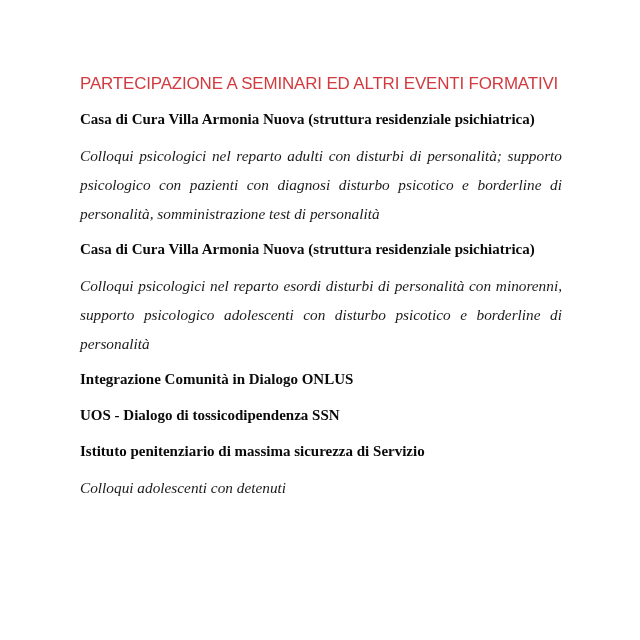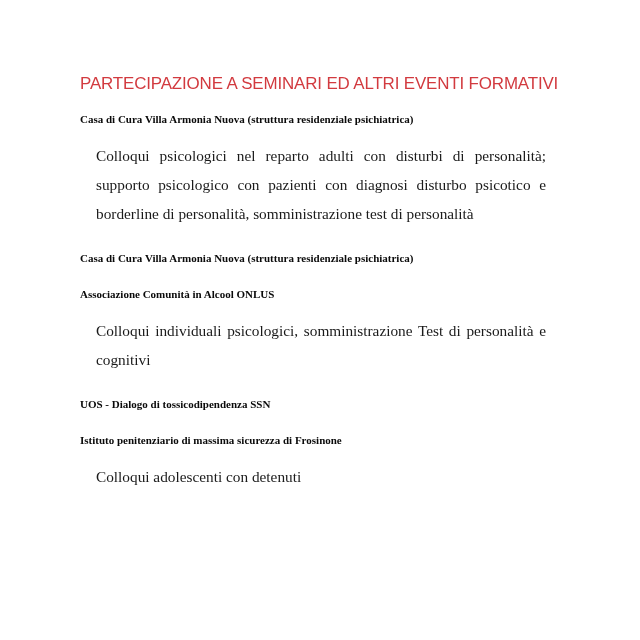--- a/index.html
+++ b/index.html
@@ -47,32 +47,33 @@
   }
 
   
   .entry {
     margin: 0;
   }
 
   .entry-heading {
     font-family: "Liberation Serif", "DejaVu Serif", serif;
     font-weight: bold;
-    font-size: 11px;
+    font-size: 15px;
     line-height: 29px;
     margin: 0;
     color: #0a0a0a;
     white-space: nowrap;
   }
 
   .entry-body {
     font-family: "Liberation Serif", "DejaVu Serif", serif;
+    font-style: italic;
     font-size: 15.3px;
     line-height: 29px;
-    margin: 16px;
+    margin: 0;
     color: #1a1a1a;
     text-align: justify;
     text-justify: inter-word;
   }
 
   
   .entry-heading + .entry-body {
     margin-top: 7px;
   }
 
@@ -94,31 +95,31 @@
 
     <h1 class="doc-title">PARTECIPAZIONE A SEMINARI ED ALTRI EVENTI FORMATIVI</h1>
 
     <div class="entry">
       <div class="entry-heading">Casa di Cura Villa Armonia Nuova (struttura residenziale psichiatrica)</div>
       <p class="entry-body">Colloqui psicologici nel reparto adulti con disturbi di personalità; supporto psicologico con pazienti con diagnosi disturbo psicotico e borderline di personalità, somministrazione test di personalità</p>
     </div>
 
     <div class="entry">
       <div class="entry-heading">Casa di Cura Villa Armonia Nuova (struttura residenziale psichiatrica)</div>
+      <p class="entry-body">Colloqui psicologici nel reparto esordi disturbi di personalità con minorenni, supporto psicologico adolescenti con disturbo psicotico e borderline di personalità</p>
     </div>
 
     <div class="entry">
-      <div class="entry-heading">Associazione Comunità in Alcool ONLUS</div>
-      <p class="entry-body">Colloqui individuali psicologici, somministrazione Test di personalità e cognitivi</p>
+      <div class="entry-heading">Integrazione Comunità in Dialogo ONLUS</div>
     </div>
 
     <div class="entry">
       <div class="entry-heading">UOS - Dialogo di tossicodipendenza SSN</div>
     </div>
 
     <div class="entry">
-      <div class="entry-heading">Istituto penitenziario di massima sicurezza di Frosinone</div>
+      <div class="entry-heading">Istituto penitenziario di massima sicurezza di Servizio</div>
       <p class="entry-body short">Colloqui adolescenti con detenuti</p>
     </div>
 
 
   </div>
 </div>
 
 </body></html>

